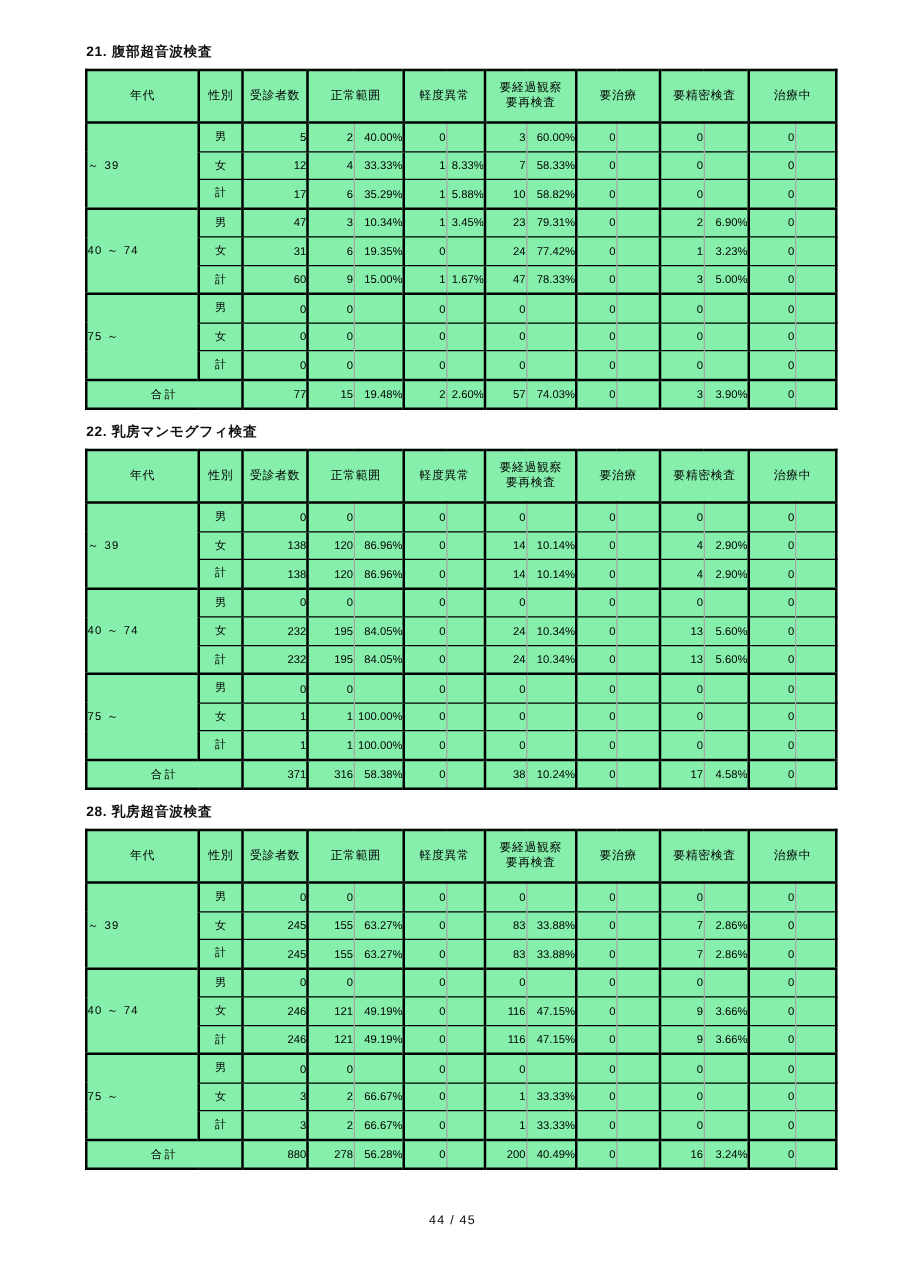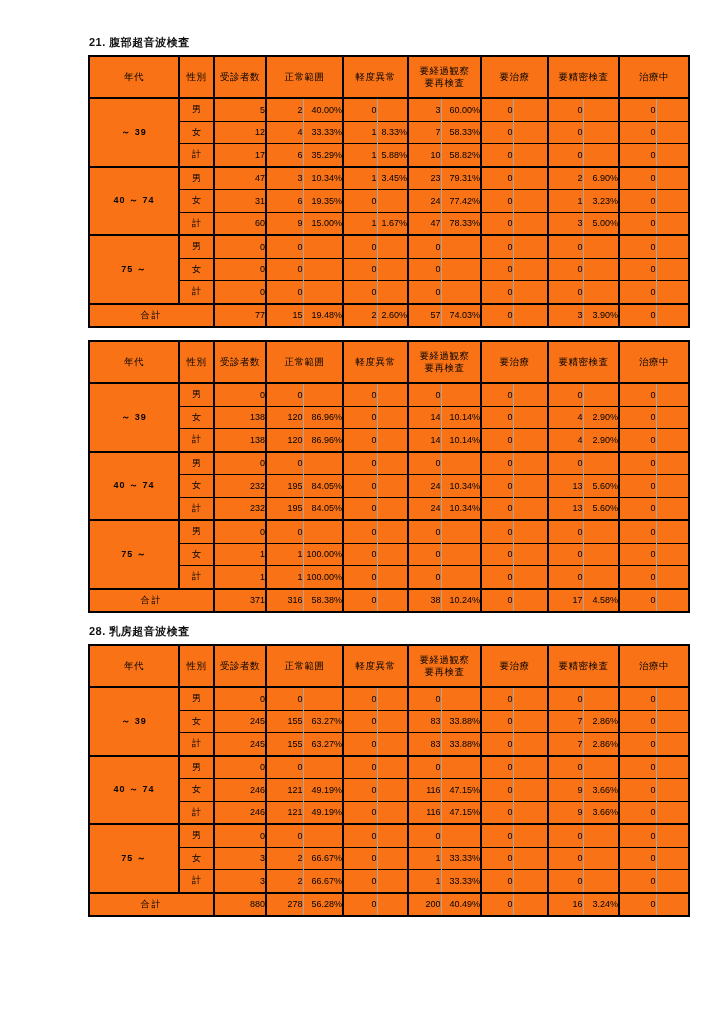--- a/index.html
+++ b/index.html
@@ -1,44 +1,44 @@
 <!DOCTYPE html>
 <html><head>
 <meta charset="utf-8">
 <style>
   html,body { margin:0; padding:0; background:#e8e8e8; }
   .page {
     position:relative; width:724px; height:1024px; background:#ffffff;
     font-family:"Liberation Sans","DejaVu Sans",sans-serif; color:#000;
     overflow:hidden; margin:0 auto;
   }
-  .content { position:absolute; left:88px; top:36px; width:600px; }
+  .content { position:absolute; left:68px; top:36px; width:600px; }
   .tbl-section { margin-bottom:12px; }
   .tbl-title {
     font-size:11px; line-height:13px; font-weight:600; color:#111;
     margin:0 0 6px 1px; letter-spacing:0.5px;
   }
   table.results {
     border-collapse:collapse; table-layout:fixed; width:600px;
-    border:2px solid #000; background:#f97316;
+    border:2px solid #000; background:#86efac;
   }
   table.results th, table.results td {
     border-top:1px solid #000; padding:0; overflow:hidden; white-space:nowrap;
     vertical-align:middle;
   }
   table.results thead th {
     height:40px; border-bottom:2px solid #000; font-size:9.5px;
     font-weight:normal; text-align:center; line-height:1.3; letter-spacing:0.5px;
   }
   table.results td { height:21.5px; font-size:9px; }
   .colstart { border-left:2px solid #000; }
   td.ex { text-align:right; padding-right:4px; }
   td.n  { text-align:right; padding-right:3px; border-right:1px solid #a6a6a6; }
   td.p  { text-align:right; padding-right:2px; border-left:1px solid #a6a6a6; font-size:8.5px; }
-  td.age { text-align:center; font-size:9.5px; letter-spacing:1px;font-weight:bold; }
+  td.age { font-size:9.5px; letter-spacing:1px; }
   td.sex { text-align:center; }
   td.total-label { text-align:center; font-size:9.5px; letter-spacing:2px; }
   tr.grp td { border-top:2px solid #000; }
   .page-footer {
     position:absolute; top:971px; left:0; width:100%;
     text-align:center; font-size:10px; letter-spacing:1px; color:#000;
   }
 </style>
 </head>
 <body>
@@ -243,20 +243,21 @@
                 <td class="p">3.90%</td>
                 <td class="n colstart">0</td>
                 <td class="p"></td>
               </tr>
             </tbody>
           </table>
         </div>
     </section>
 
     <section class="tbl-section">
+      <h2 class="tbl-title">22. 乳房マンモグフィ検査</h2>
       <div class="tbl-host">
           <table class="results">
             <colgroup>
               <col style="width: 90px;">
               <col style="width: 35px;">
               <col style="width: 52px;">
               <col style="width: 37px;">
               <col style="width: 40px;">
               <col style="width: 34px;">
               <col style="width: 31px;">
@@ -648,13 +649,14 @@
                 <td class="p">3.24%</td>
                 <td class="n colstart">0</td>
                 <td class="p"></td>
               </tr>
             </tbody>
           </table>
         </div>
     </section>
 
   </main>
+  <footer class="page-footer">44 / 45</footer>
 </div>
 
 </body></html>

